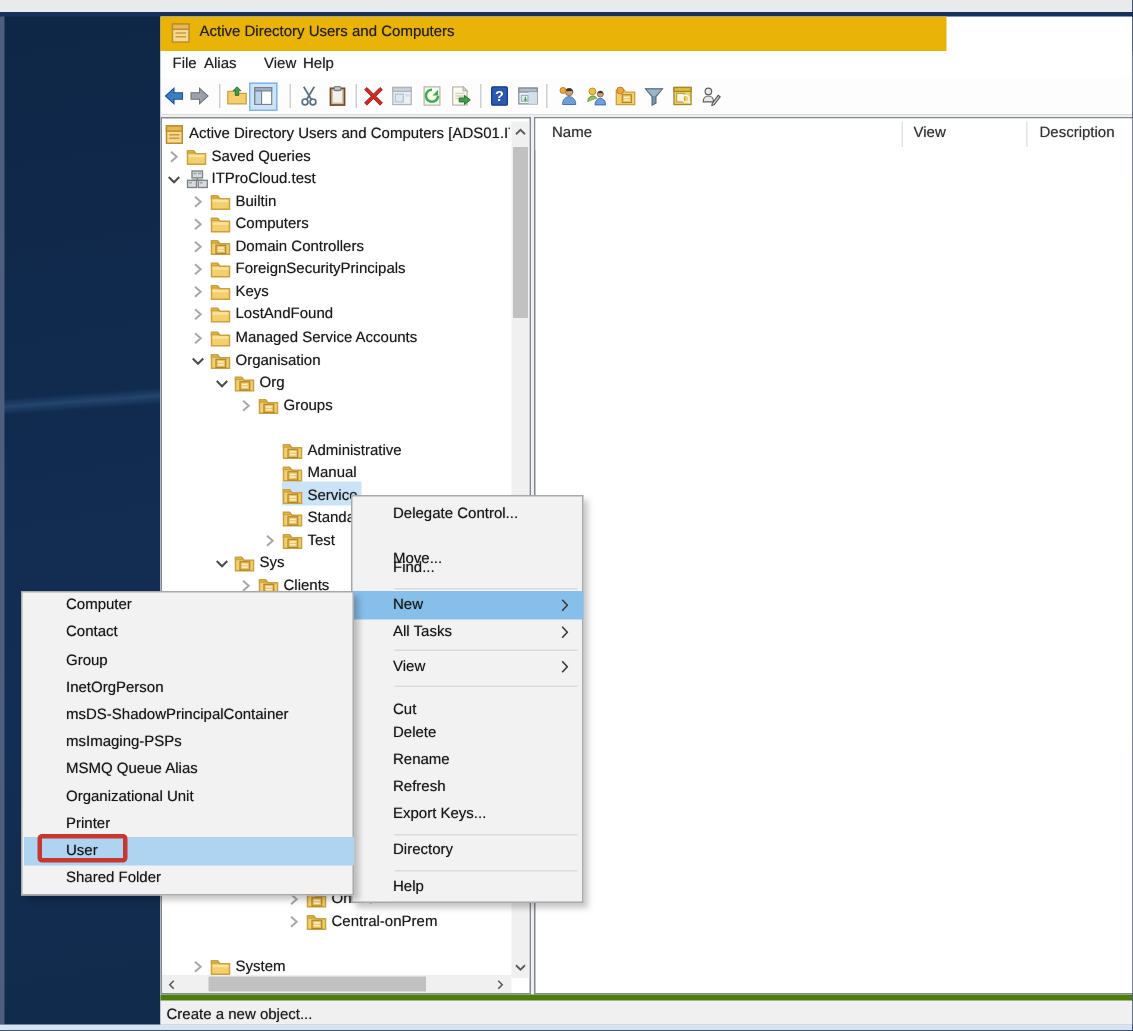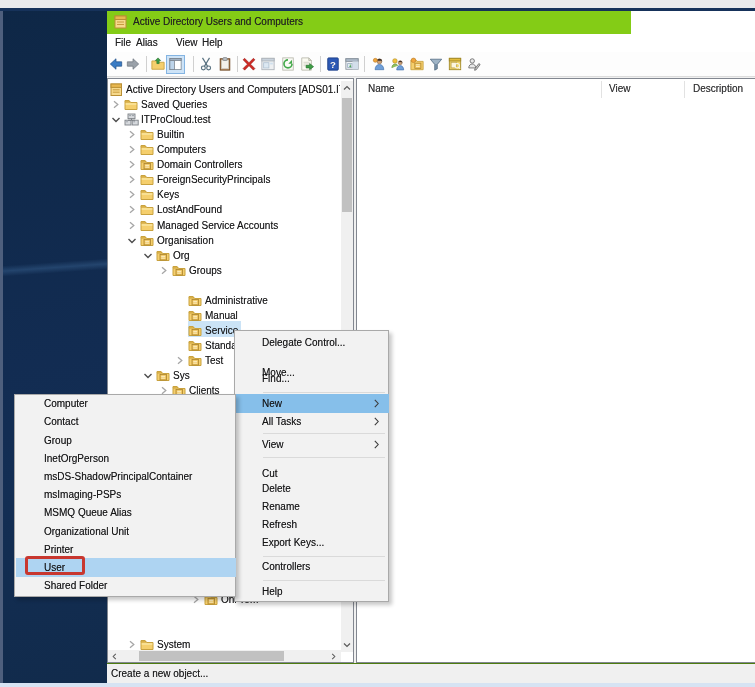--- a/index.html
+++ b/index.html
@@ -5,21 +5,21 @@
 body{position:relative;font-family:"Liberation Sans",sans-serif;background:#0d2746;font-size:10px;color:#1a1a1a;text-shadow:0 0 .6px rgba(20,20,30,.55)}
 .desk{position:absolute;left:0;top:0;width:755px;height:687px;
  background:linear-gradient(170deg,#0e2746 0%,#122c52 45%,#132e54 60%,#102947 100%)}
 .streak{position:absolute;left:0;top:262px;width:110px;height:11px;transform:rotate(-4deg);
  background:linear-gradient(180deg,rgba(70,130,190,0) 0%,rgba(90,145,200,.25) 50%,rgba(70,130,190,0) 100%)}
 .ledge{position:absolute;left:0;top:8px;width:3px;height:675px;background:#4e5f7d}
 .topstrip{position:absolute;left:0;top:0;width:755px;height:8px;background:#e9eaec}
 .navline{position:absolute;left:0;top:8px;width:755px;height:3px;background:#16325a}
 .botstrip{position:absolute;left:0;top:683px;width:755px;height:4px;background:#d6e3f3}
 .win{position:absolute;left:107px;top:11px;width:648px;height:672px;background:#fff}
-.titlebar{position:absolute;left:0;top:0;width:524px;height:23px;background:#84cc16}
+.titlebar{position:absolute;left:0;top:0;width:524px;height:23px;background:#eab308}
 .title-txt{position:absolute;left:26px;top:5px;font-size:10px;color:#222}
 .menubar{position:absolute;left:0;top:23px;width:648px;height:18px;background:#fff}
 .menubar span{position:absolute;top:3px;font-size:10px;color:#222}
 .toolbar{position:absolute;left:0;top:41px;width:648px;height:25px;background:#fdfdfd;border-bottom:1px solid #dcdcdc}
 .tbsep{position:absolute;top:4px;width:1px;height:16px;background:#d0d0d0}
 .tbi{position:absolute;top:5px;width:14px;height:14px}
 .panes{position:absolute;left:0;top:66px;width:648px;height:586px;background:#f0f0f0}
 .tree{position:absolute;left:0;top:1px;width:247px;height:585px;background:#fff;border:1px solid #828790;overflow:hidden}
 .rpane{position:absolute;left:249px;top:1px;width:399px;height:585px;background:#fff;border:1px solid #828790;border-right:none}
 .row{position:absolute;height:15px;line-height:15px;white-space:nowrap;width:232px;overflow:hidden;font-size:10px}
@@ -27,21 +27,21 @@
 .chev{position:absolute;top:3px}
 .ticon{position:absolute;top:1px}
 .sel{position:absolute;left:80px;top:242px;width:53px;height:16px;background:#cbe3f6}
 .vsb{position:absolute;left:233px;top:2px;width:12px;height:571px;background:#f0f0f0}
 .vthumb{position:absolute;left:1px;top:17px;width:10px;height:114px;background:#c1c1c1}
 .hsb{position:absolute;left:0px;top:571px;width:233px;height:12px;background:#f0f0f0}
 .hthumb{position:absolute;left:31px;top:1px;width:145px;height:10px;background:#c1c1c1}
 .sarr{position:absolute}
 .hdr{position:absolute;top:0;left:0;width:397px;height:21px;background:#fff;font-size:10px;color:#333}
 .hline{position:absolute;top:2px;width:1px;height:17px;background:#e2e2e2}
-.statusbar{position:absolute;left:0;top:652px;width:648px;height:20px;background:#f0f0f0;border-top:1px solid #4d7c0f}
+.statusbar{position:absolute;left:0;top:652px;width:648px;height:20px;background:#f0f0f0;border-top:4px solid #4d7c0f}
 .statusbar span{position:absolute;left:4px;top:4px;font-size:10px;color:#1a1a1a}
 .cmenu{position:absolute;left:234px;top:330px;width:155px;height:272px;background:#f2f2f2;border:1px solid #a9a9a9;box-shadow:3px 3px 4px rgba(0,0,0,.22);z-index:40}
 .cmi{position:absolute;left:1px;width:152px;height:18px;line-height:18px;padding-left:26px;font-size:10px;color:#161616}
 .csep{position:absolute;left:28px;width:122px;height:1px;background:#dadada}
 .carr{position:absolute;right:9px}
 .smenu{position:absolute;left:14px;top:394px;width:222px;height:203px;background:#f2f2f2;border:1px solid #a9a9a9;box-shadow:3px 3px 4px rgba(0,0,0,.22);z-index:50}
 .smi{position:absolute;left:1px;width:219px;height:18px;line-height:18px;padding-left:28px;font-size:10px;color:#161616}
 .shl{position:absolute;left:1px;top:163px;width:220px;height:19px;background:#aed4f2}
 .redbox{position:absolute;left:10px;top:161px;width:60px;height:19px;border:3px solid #c8372f;border-radius:3px;z-index:60}
 </style></head><body>
@@ -527,20 +527,37 @@
             <span style="position:absolute;left:96px;top:0">
               <svg class="ticon" width="14" height="13" viewBox="0 0 14 13">
                 <path d="M1 3.5 L1 11.5 L13 11.5 L13 4.5 L6.5 4.5 L5.5 3 Z" fill="#f5cf6d" stroke="#c9a23f" stroke-width="1"></path>
                 <path d="M1 3.5 L1 2.5 L5 2.5 L6 4 L1 4 Z" fill="#e9bd55" stroke="#c9a23f" stroke-width="1"></path>
                 <rect x="4" y="5.5" width="6.5" height="5.5" fill="#eec25a" stroke="#aa8430" stroke-width="0.8"></rect>
                 <rect x="5.2" y="6.8" width="4" height="1" fill="#fdf2cd"></rect>
                 <rect x="5.2" y="8.6" width="4" height="1" fill="#fdf2cd"></rect>
               </svg>
             </span>
             <span class="lbl" style="left:113px">OnPrem</span>
+          </div>
+<div class="row" style="left:0;top:527.5px">
+            <span style="position:absolute;left:83px;top:0">
+              <svg class="chev" width="9" height="9" viewBox="0 0 9 9">
+                <polyline points="3,1.2 6.8,4.5 3,7.8" fill="none" stroke="#a6a6a6" stroke-width="1.3"></polyline>
+              </svg>
+            </span>
+            <span style="position:absolute;left:96px;top:0">
+              <svg class="ticon" width="14" height="13" viewBox="0 0 14 13">
+                <path d="M1 3.5 L1 11.5 L13 11.5 L13 4.5 L6.5 4.5 L5.5 3 Z" fill="#f5cf6d" stroke="#c9a23f" stroke-width="1"></path>
+                <path d="M1 3.5 L1 2.5 L5 2.5 L6 4 L1 4 Z" fill="#e9bd55" stroke="#c9a23f" stroke-width="1"></path>
+                <rect x="4" y="5.5" width="6.5" height="5.5" fill="#eec25a" stroke="#aa8430" stroke-width="0.8"></rect>
+                <rect x="5.2" y="6.8" width="4" height="1" fill="#fdf2cd"></rect>
+                <rect x="5.2" y="8.6" width="4" height="1" fill="#fdf2cd"></rect>
+              </svg>
+            </span>
+            <span class="lbl" style="left:113px">Central-onPrem</span>
           </div>
 <div class="row" style="left:0;top:557.5px">
             <span style="position:absolute;left:19px;top:0">
               <svg class="chev" width="9" height="9" viewBox="0 0 9 9">
                 <polyline points="3,1.2 6.8,4.5 3,7.8" fill="none" stroke="#a6a6a6" stroke-width="1.3"></polyline>
               </svg>
             </span>
             <span style="position:absolute;left:32px;top:0">
               <svg class="ticon" width="14" height="13" viewBox="0 0 14 13">
                 <path d="M1 3.5 L1 11.5 L13 11.5 L13 4.5 L6.5 4.5 L5.5 3 Z" fill="#f5cf6d" stroke="#c9a23f" stroke-width="1"></path>
@@ -598,21 +615,21 @@
       </svg>
 <div class="cmi" style="top:104.8px">View</div>
 <svg class="carr" style="top:109.3px" width="5" height="9" viewBox="0 0 5 9">
         <polyline points="0.8,0.8 4.2,4.5 0.8,8.2" fill="none" stroke="#3c3c3c" stroke-width="1.1"></polyline>
       </svg>
 <div class="cmi" style="top:134px">Cut</div>
 <div class="cmi" style="top:148.5px">Delete</div>
 <div class="cmi" style="top:166.7px">Rename</div>
 <div class="cmi" style="top:184.8px">Refresh</div>
 <div class="cmi" style="top:203.0px">Export Keys...</div>
-<div class="cmi" style="top:226.7px">Controllers</div>
+<div class="cmi" style="top:226.7px">Directory</div>
 <div class="cmi" style="top:251.5px">Help</div>
 <div class="csep" style="top:60.5px"></div>
 <div class="csep" style="top:101.5px"></div>
 <div class="csep" style="top:126.3px"></div>
 <div class="csep" style="top:225.2px"></div>
 <div class="csep" style="top:249.4px"></div>
 </div>
 <div class="smenu">
 <div class="shl"></div>
 <div class="smi" style="top:0.0px">Computer</div>

